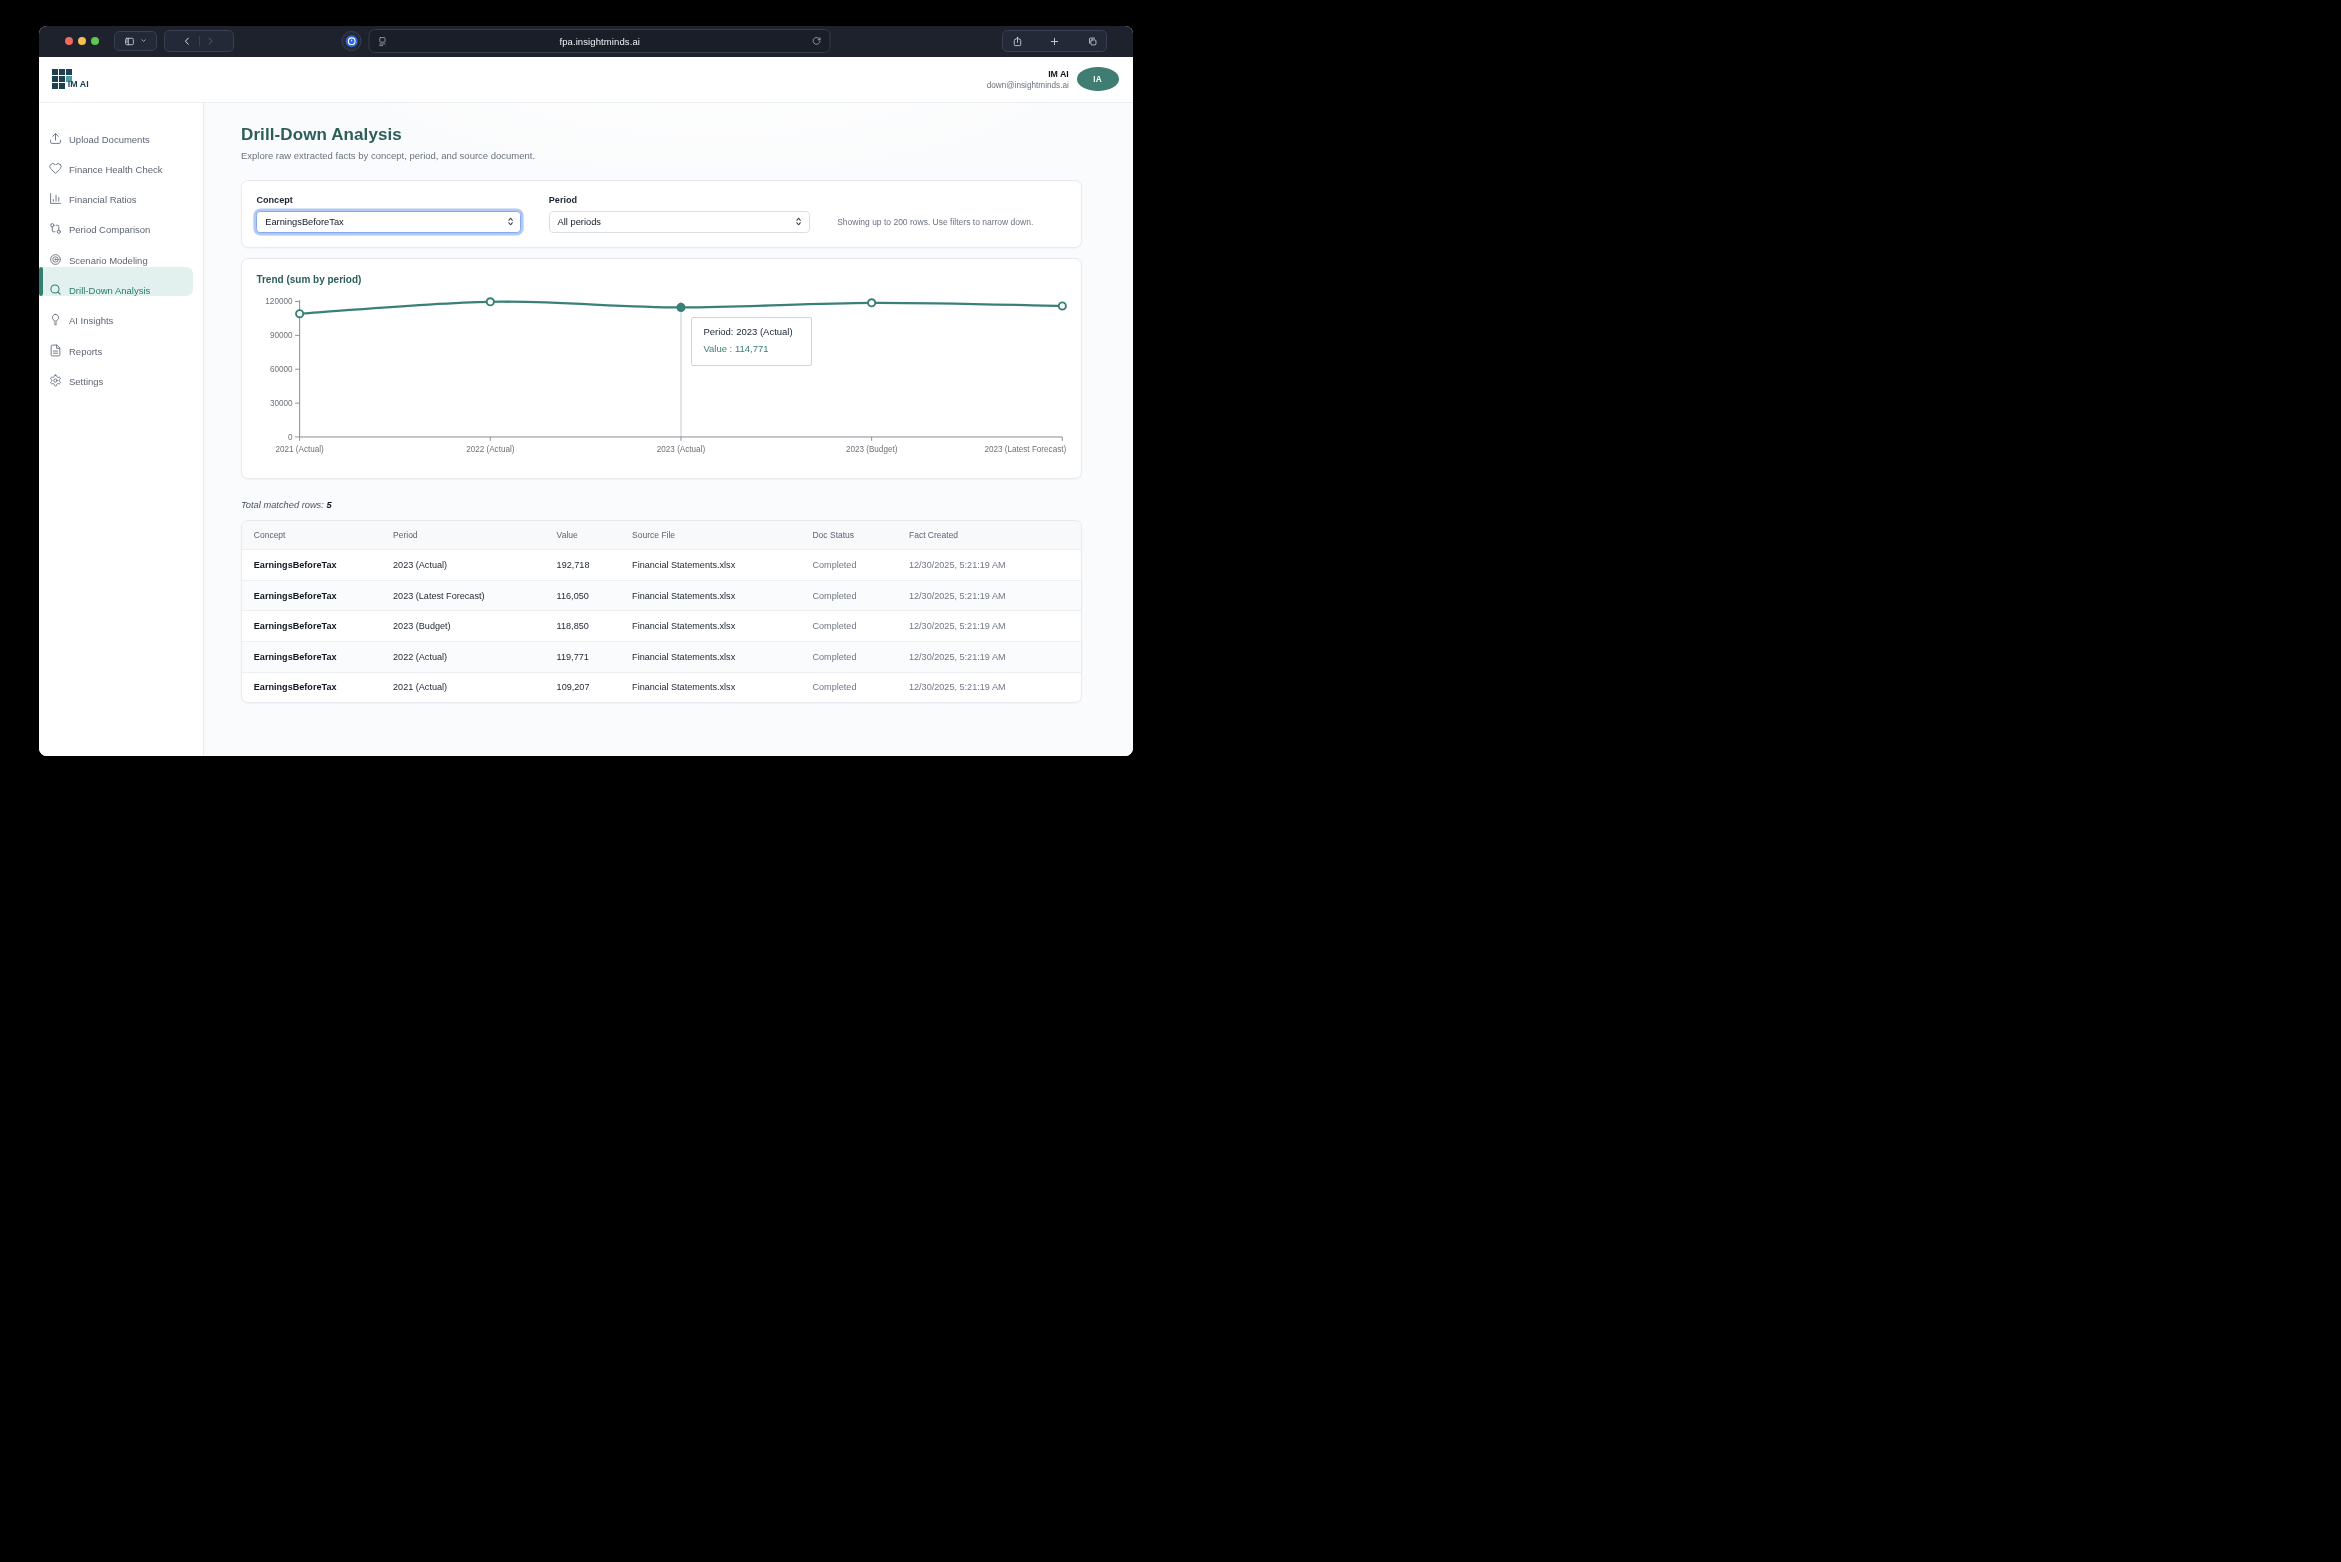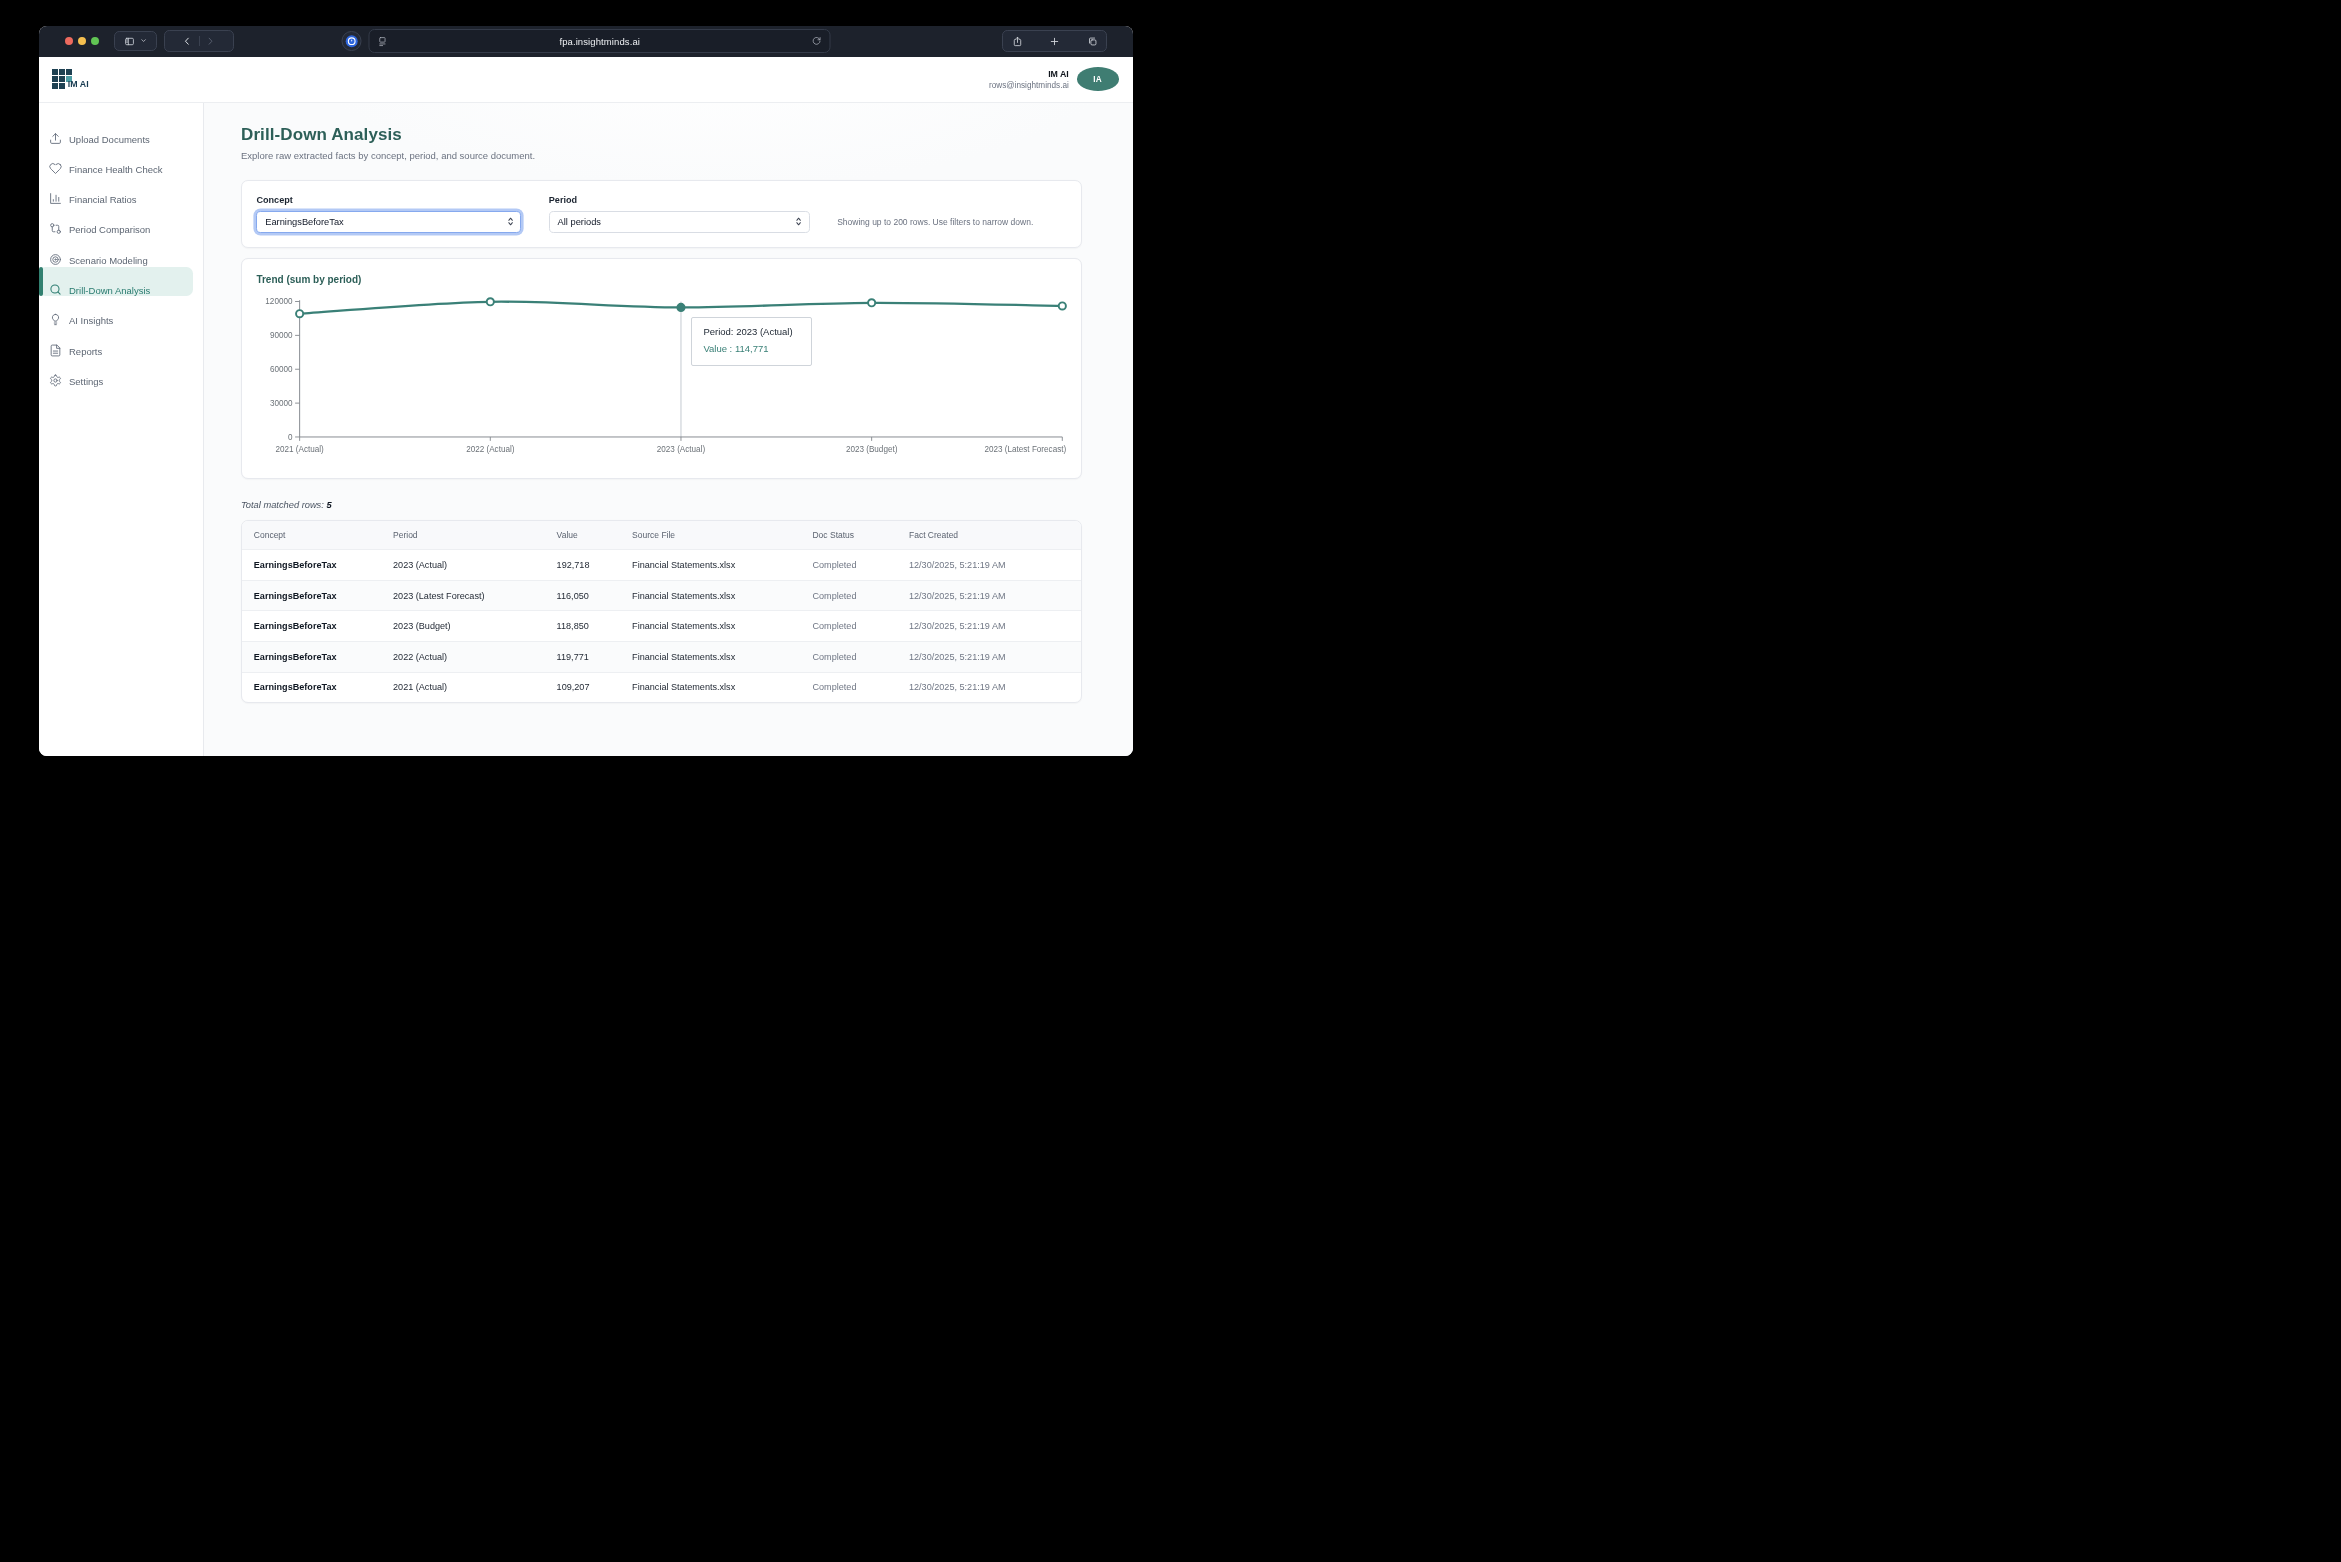--- a/index.html
+++ b/index.html
@@ -240,21 +240,21 @@
           <i class="teal"></i>
         <i></i>
           <i></i>
           <i class="blank"></i>
       </span>
       <span class="logo-text">IM AI</span>
     </div>
     <div class="user-box">
       <div class="user-meta">
         <span class="user-name">IM AI</span>
-        <span class="user-email">rows@insightminds.ai</span>
+        <span class="user-email">down@insightminds.ai</span>
       </div>
       <button class="avatar">IA</button>
     </div>
   </div>
 
   <div class="content-row">
 
     <nav class="sidebar">
       <div class="nav-item">
         <span class="nav-icon">

